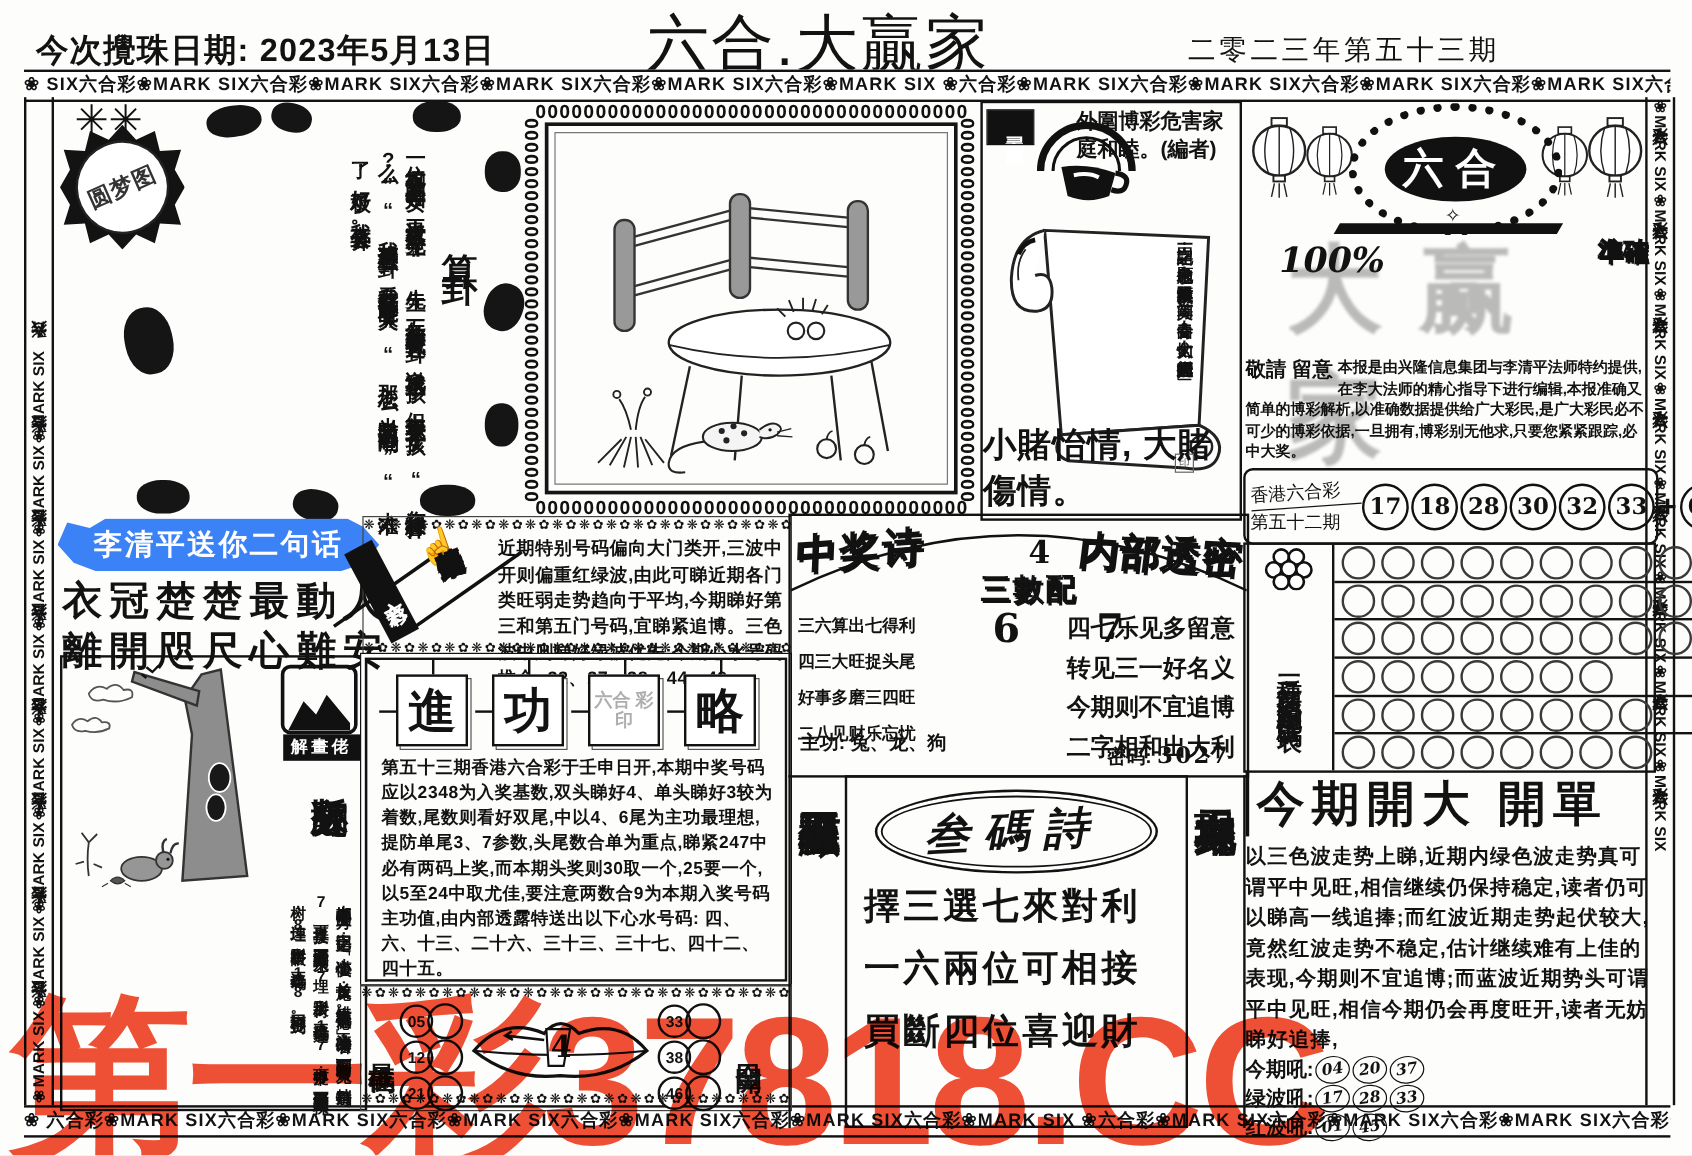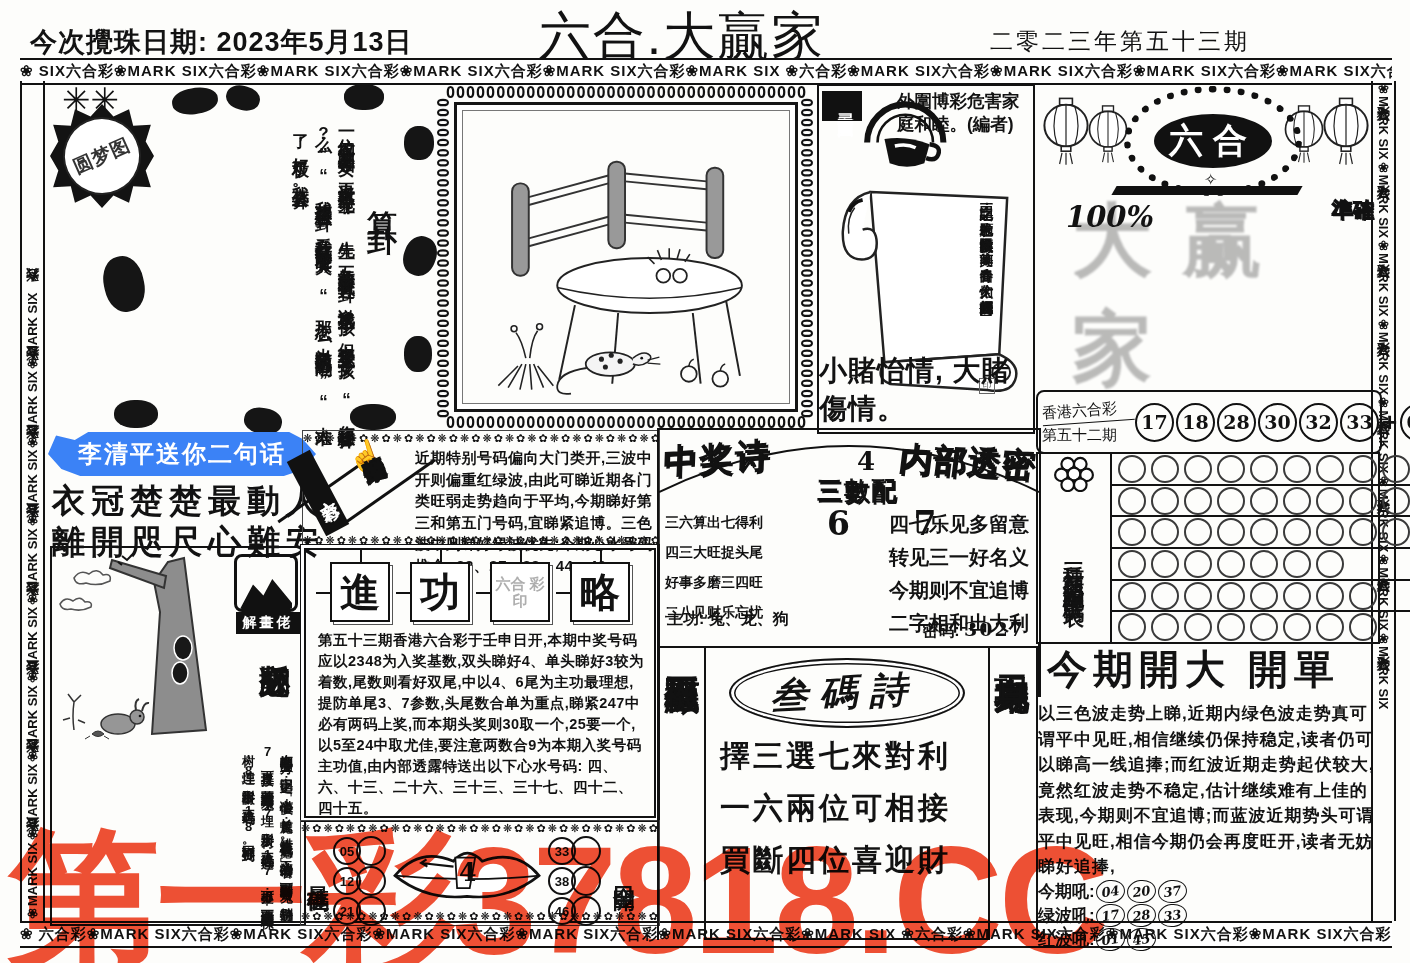--- a/index.html
+++ b/index.html
@@ -468,20 +468,24 @@
     <div class="abs brand-oval">
       <div class="brand-oval-core">六合</div>
     </div>
     <div class="abs brand-base"></div>
     <div class="abs brand-spark">✧</div>
     <div class="abs brand-100">100%</div>
     <div class="abs brand-big">大赢家</div>
     <div class="abs brand-acc">準確</div>
   </div>
 
+  <div class="abs notice">
+    <span class="notice-label">敬請 留意</span>
+    <span>本报是由兴隆信息集团与李清平法师特约提供,在李大法师的精心指导下进行编辑,本报准确又简单的博彩解析,以准确数据提供给广大彩民,是广大彩民必不可少的博彩依据,一旦拥有,博彩别无他求,只要您紧紧跟踪,必中大奖。</span>
+  </div>
 
   <div class="abs lastdraw">
     <div class="ld-issue">
       <span class="top">香港六合彩</span>
       <span>第五十二期</span>
     </div>
     <div class="ld-nums">
         <span class="li">17</span>
         <span class="li">18</span>
         <span class="li">28</span>

